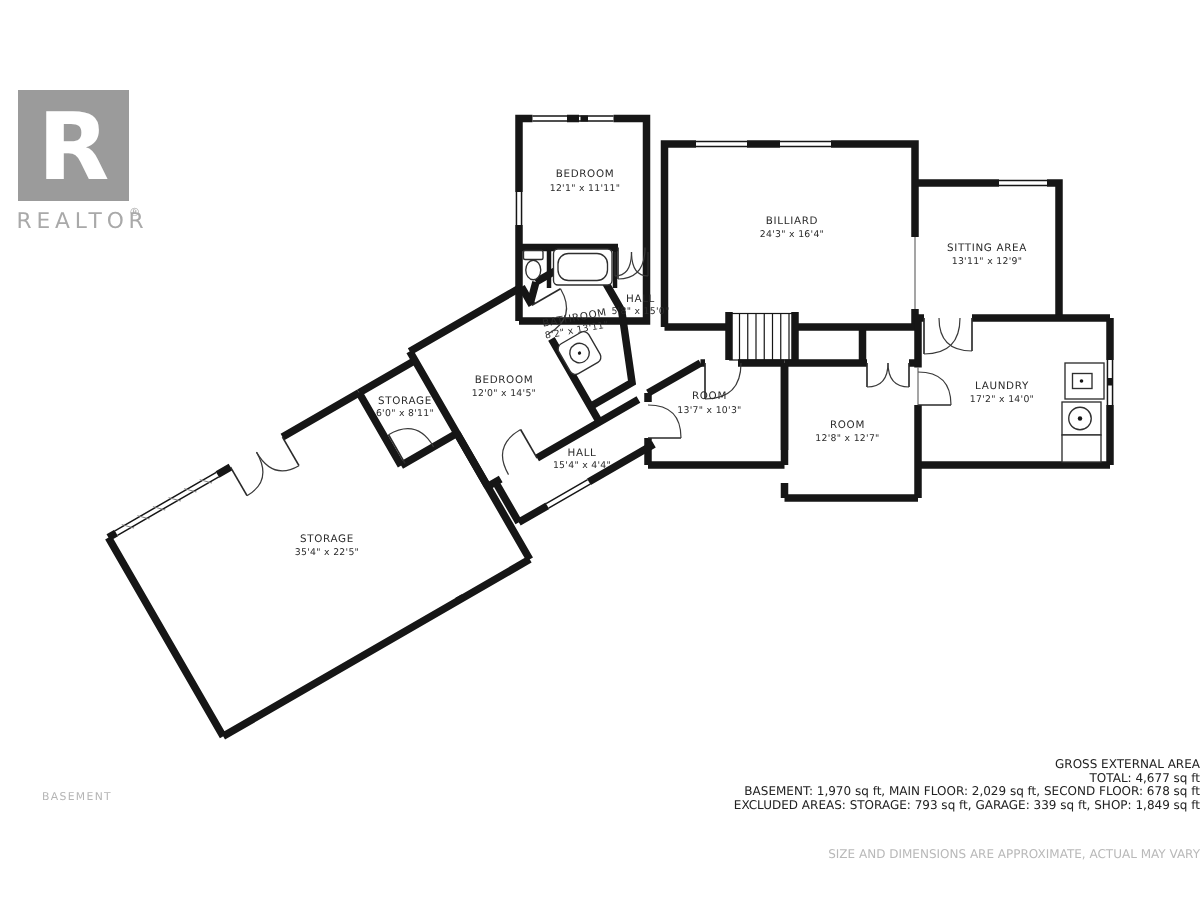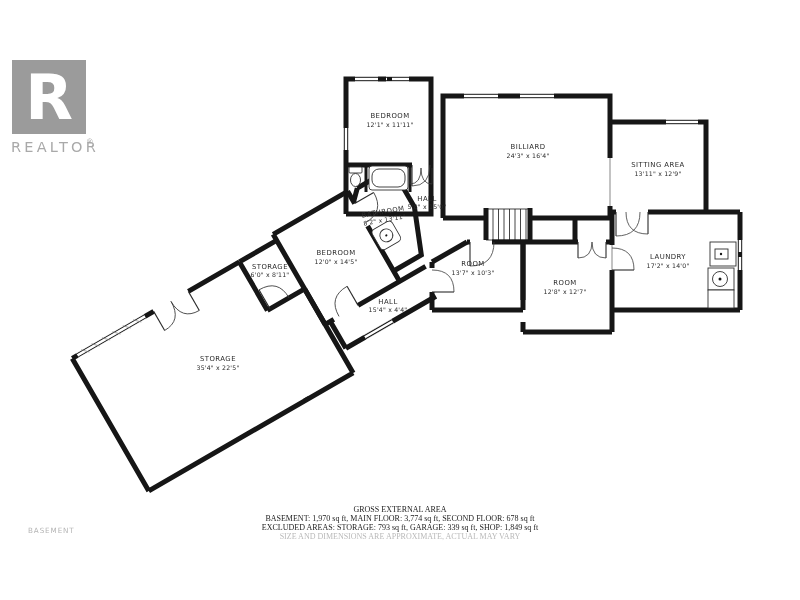--- a/index.html
+++ b/index.html
@@ -20,23 +20,23 @@
   .tick{fill:#161616;}
   
   text{text-anchor:middle;fill:#2b2b2b;}
   .rn{font-size:6.9px;letter-spacing:.45px;}
   .rd{font-size:6.2px;letter-spacing:.2px;}
   .logoR{font-size:62px;font-weight:bold;fill:#ffffff;letter-spacing:0;}
   .logoword{font-size:14.5px;fill:#a9a9a9;letter-spacing:3.2px;text-anchor:start;}
   .logomark{font-size:7.5px;fill:#a9a9a9;text-anchor:start;letter-spacing:0;}
   .floorlbl{font-size:7.2px;fill:#b5b5b5;letter-spacing:.9px;text-anchor:start;}
   
-  #summary{position:absolute;left:0;right:0;top:505px;text-align:center;color:#222;
-           font-size:8px;line-height:9px;font-family:Liberation Serif, serif;}
-  #summary .muted{color:#b9b9b9;}
+  #summary{position:absolute;left:0;right:0;top:505px;text-align:right;color:#222;
+           font-size:8px;line-height:9px;}
+  #summary .muted{color:#b9b9b9;margin-top:24px;}
 </style>
 </head>
 <body>
 
 <div id="stage">
 
 <svg viewBox="0 0 800 600" width="800" height="600">
 
   <g>
 
@@ -284,18 +284,19 @@
     <text class="logoR" x="49" y="119">R</text>
     <text class="logoword" x="11" y="152">REALTOR</text>
     <text class="logomark" x="86" y="144">®</text>
   </g>
 
   <text class="floorlbl" x="28" y="533">BASEMENT</text>
 </svg>
 
   <div id="summary">
     <div>GROSS EXTERNAL AREA</div>
-    <div>BASEMENT: 1,970 sq ft, MAIN FLOOR: 3,774 sq ft, SECOND FLOOR: 678 sq ft</div>
+    <div>TOTAL: 4,677 sq ft</div>
+    <div>BASEMENT: 1,970 sq ft, MAIN FLOOR: 2,029 sq ft, SECOND FLOOR: 678 sq ft</div>
     <div>EXCLUDED AREAS: STORAGE: 793 sq ft, GARAGE: 339 sq ft, SHOP: 1,849 sq ft</div>
     <div class="muted">SIZE AND DIMENSIONS ARE APPROXIMATE, ACTUAL MAY VARY</div>
   </div>
 
 </div>
 
 </body></html>

